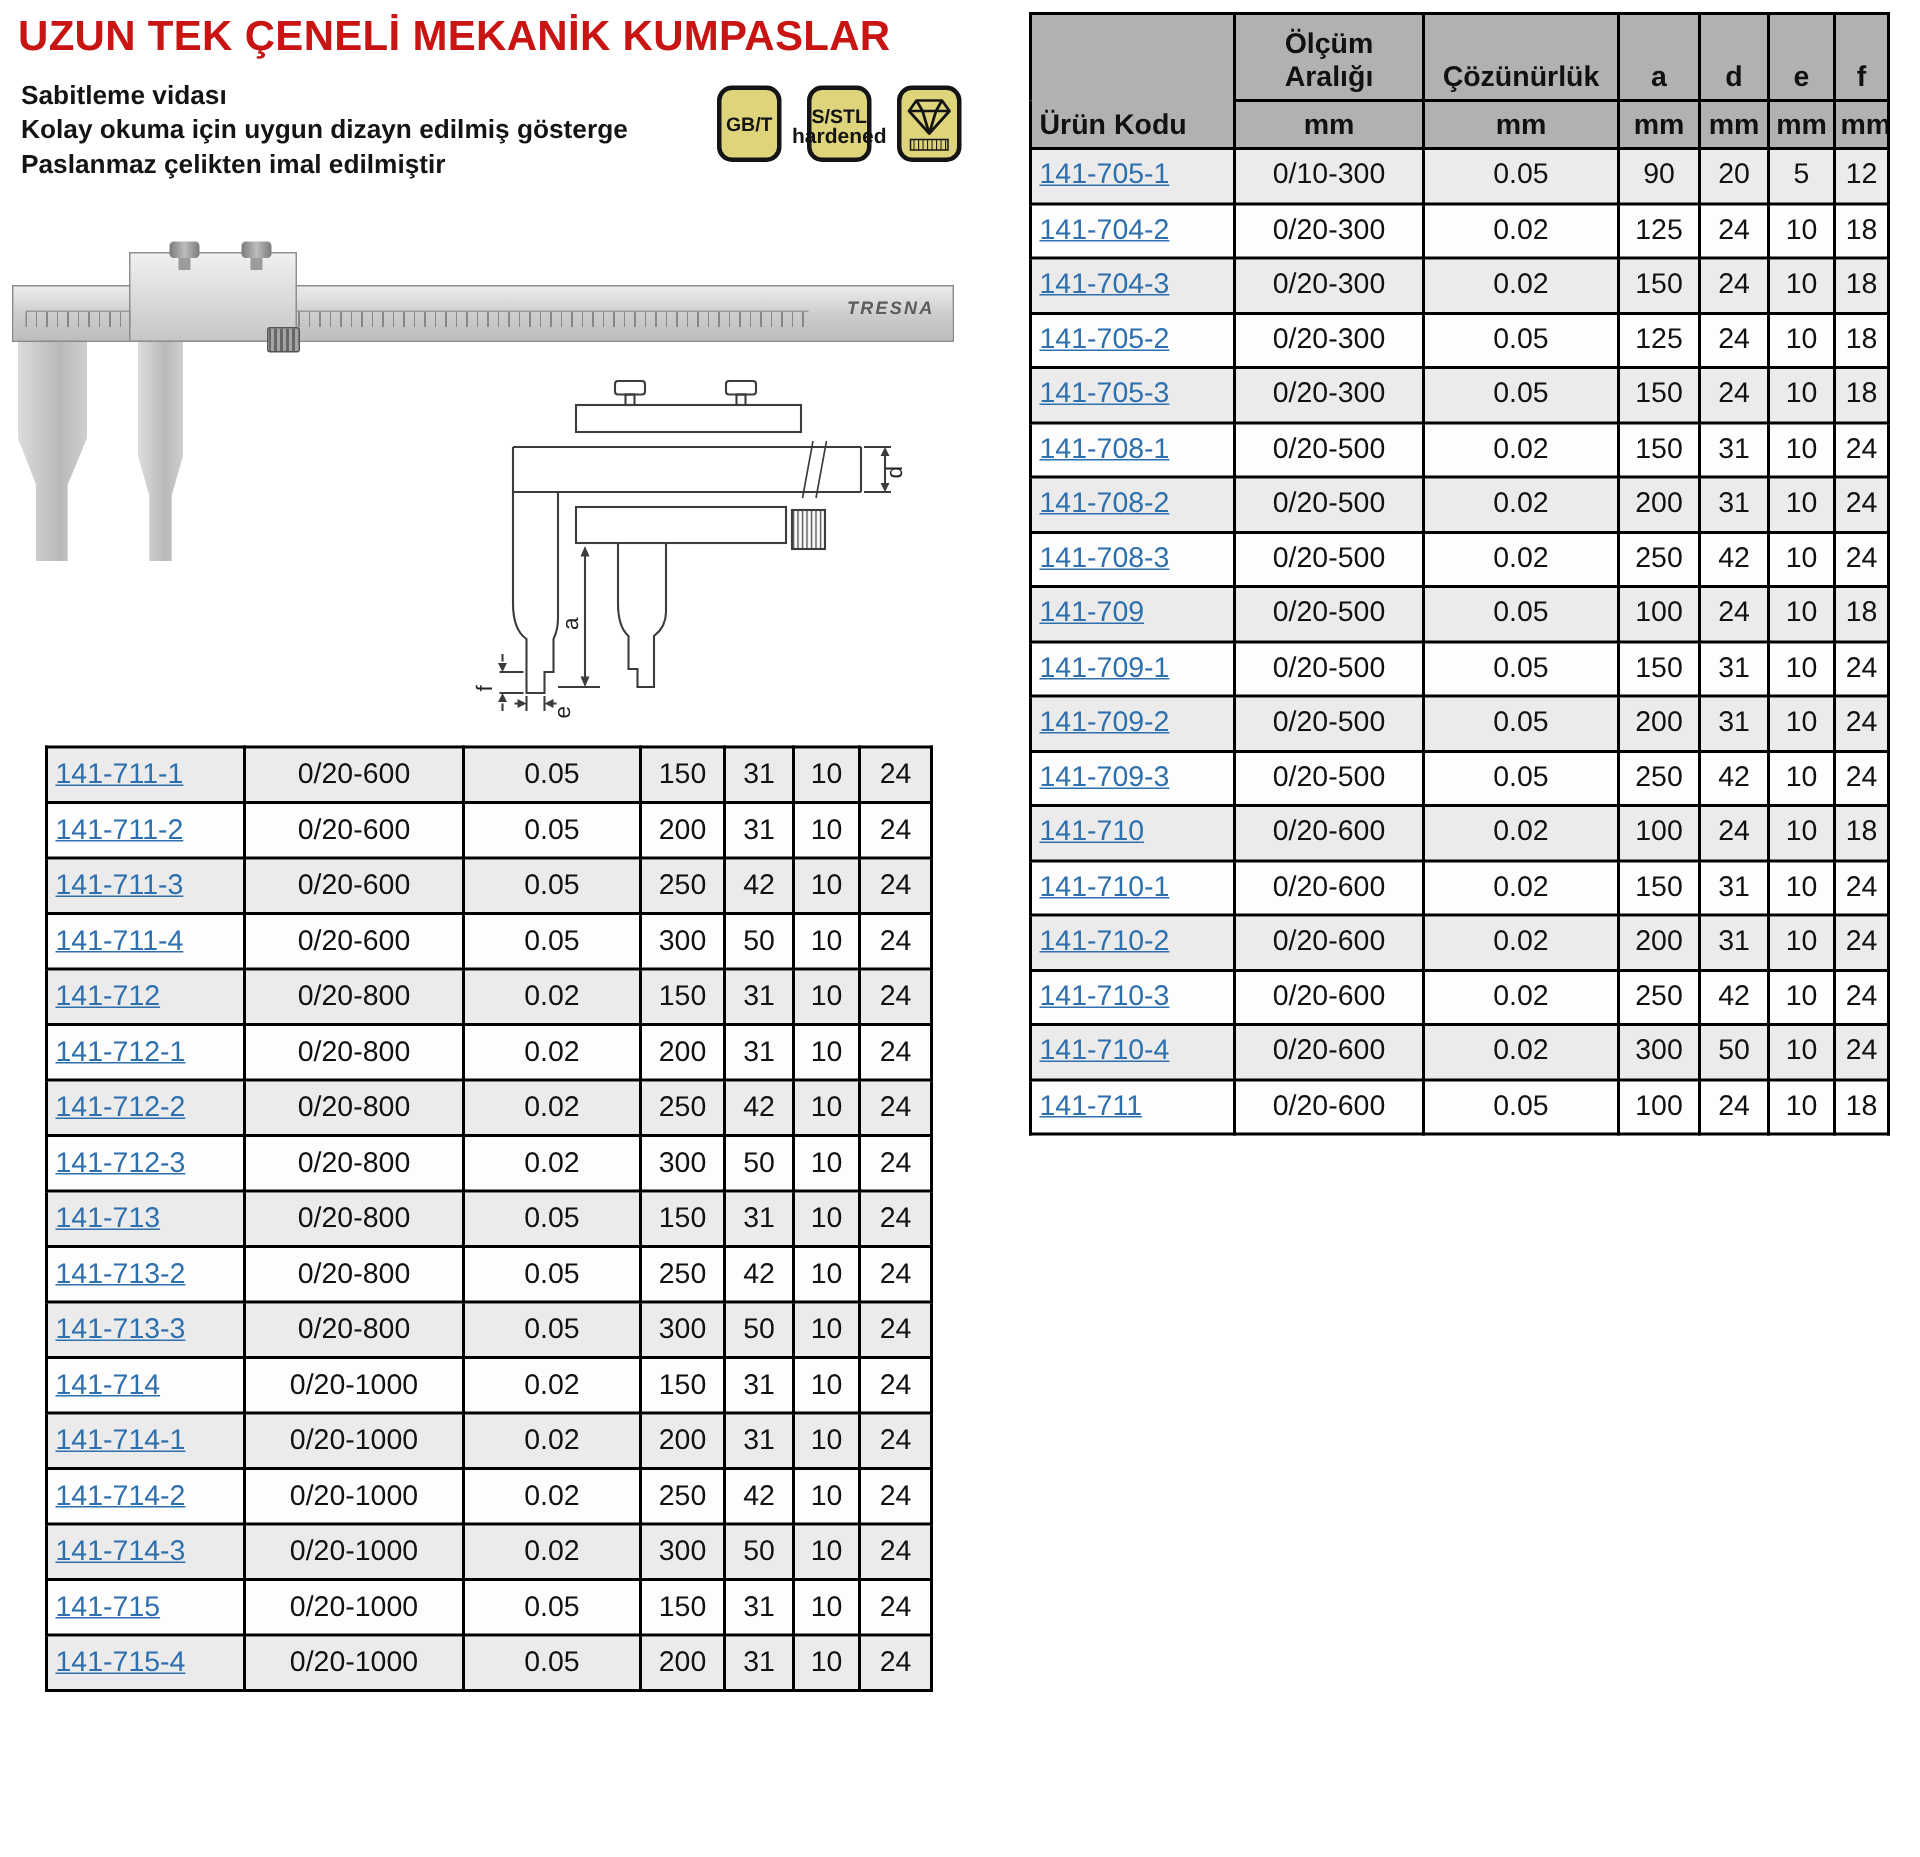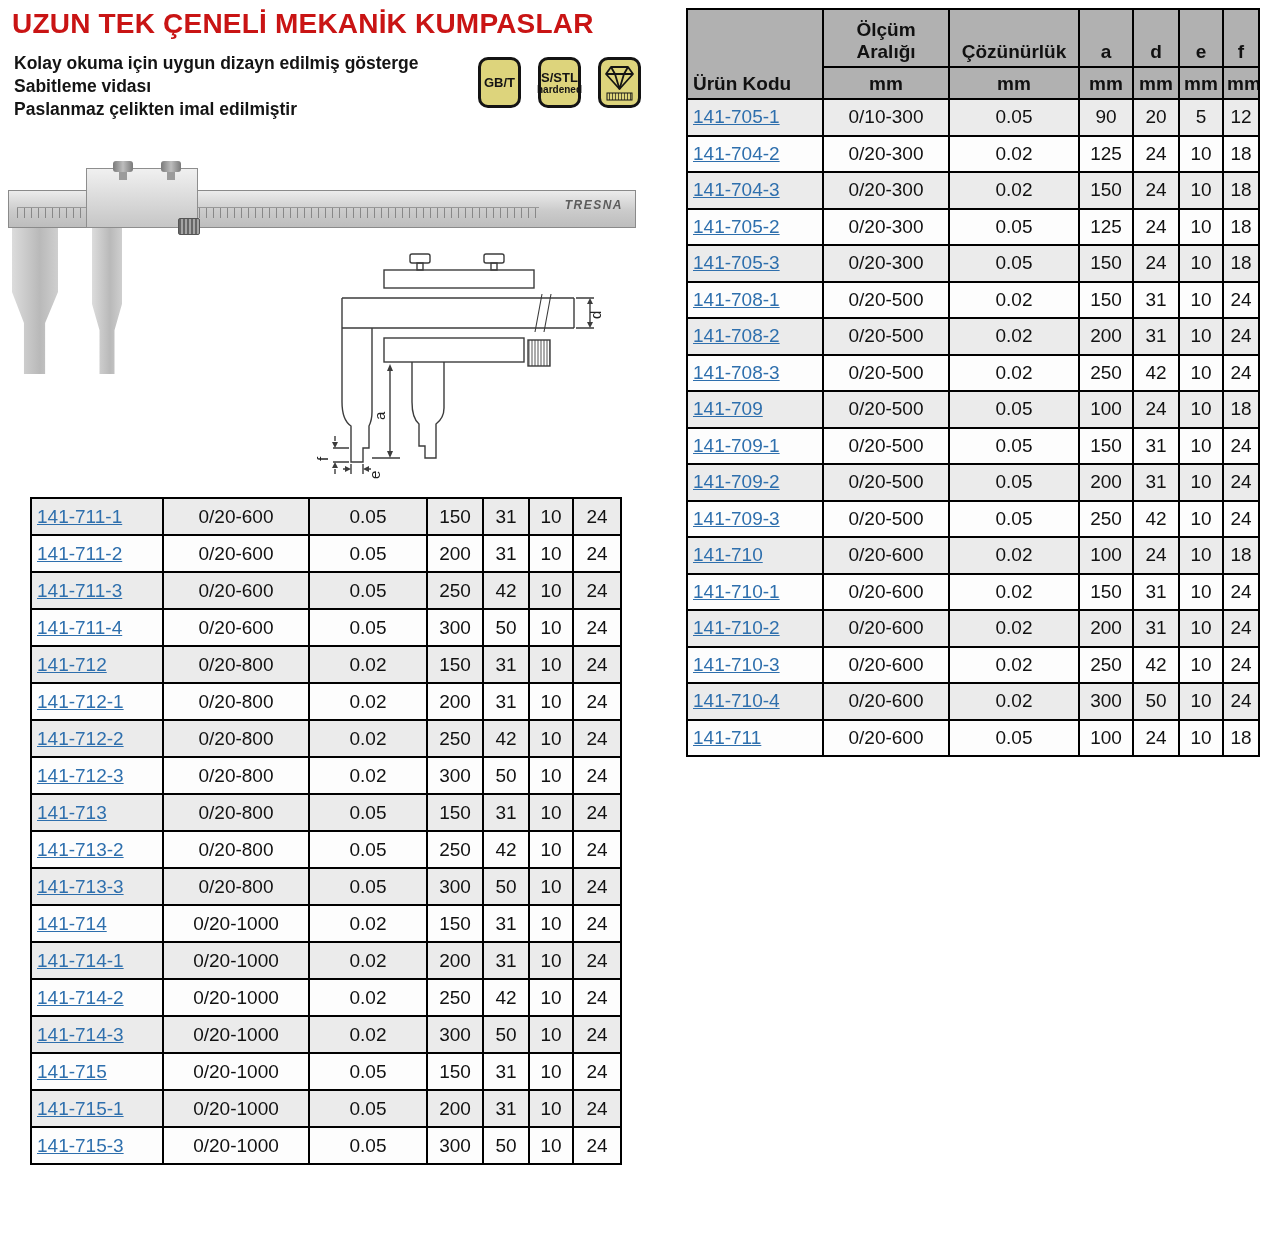--- a/index.html
+++ b/index.html
@@ -26,21 +26,21 @@
 
   
   .badges { position: absolute; left: 478px; top: 57px; display: flex; gap: 17px; }
   .badge {
     width: 43px; height: 51px; background: #ddd47c;
     border: 3px solid #141414; border-radius: 10px;
     display: flex; flex-direction: column; align-items: center; justify-content: center;
     color: #141414; font-weight: bold; text-align: center;
   }
   .badge .b-main  { font-size: 13px; line-height: 14px; }
-  .badge .b-sub   { font-size: 10px; line-height: 10px; font-weight: bold; }
+  .badge .b-sub   { font-size: 14px; line-height: 10px; font-weight: bold; }
 
   
   .photo { position: absolute; left: 8px; top: 160px; width: 632px; height: 278px; }
   .jaw { position: absolute; background: linear-gradient(90deg,#dcdcdc,#b9b9b9 60%,#cfcfcf); }
   .jaw-fixed {
     left: 4px; top: 32px; width: 46px; height: 182px;
     clip-path: polygon(0 0,100% 0,100% 55%,72% 72%,72% 100%,26% 100%,26% 72%,0 55%);
   }
   .jaw-move {
     left: 84px; top: 68px; width: 30px; height: 146px;
@@ -112,22 +112,22 @@
   #right-table thead th.code-h { text-align: left; padding-left: 5px; }
 </style>
 </head>
 <body>
 
 <div class="page">
 
   <h1 class="title">UZUN TEK ÇENELİ MEKANİK KUMPASLAR</h1>
 
   <div class="features">
+    <div>Sabitleme vidası</div>
     <div>Kolay okuma için uygun dizayn edilmiş  gösterge</div>
-    <div>Sabitleme vidası</div>
     <div>Paslanmaz çelikten imal edilmiştir</div>
   </div>
 
   <div class="badges">
     <div class="badge">
       <span class="b-main">GB/T</span>
     </div>
     <div class="badge">
       <span class="b-main">S/STL</span>
       <span class="b-sub">hardened</span>
@@ -355,34 +355,25 @@
         <tr>
           <td><a href="#">141-715</a></td>
           <td>0/20-1000</td>
           <td>0.05</td>
           <td>150</td>
           <td>31</td>
           <td>10</td>
           <td>24</td>
         </tr>
         <tr>
-          <td><a href="#">141-715-1</a></td>
+          <td><a href="#">141-715-4</a></td>
           <td>0/20-1000</td>
           <td>0.05</td>
           <td>200</td>
           <td>31</td>
-          <td>10</td>
-          <td>24</td>
-        </tr>
-        <tr>
-          <td><a href="#">141-715-3</a></td>
-          <td>0/20-1000</td>
-          <td>0.05</td>
-          <td>300</td>
-          <td>50</td>
           <td>10</td>
           <td>24</td>
         </tr>
       </tbody>
   </table>
 
   <table class="spec" id="right-table">
     <colgroup>
       <col style="width:136px">
         <col style="width:126px">

